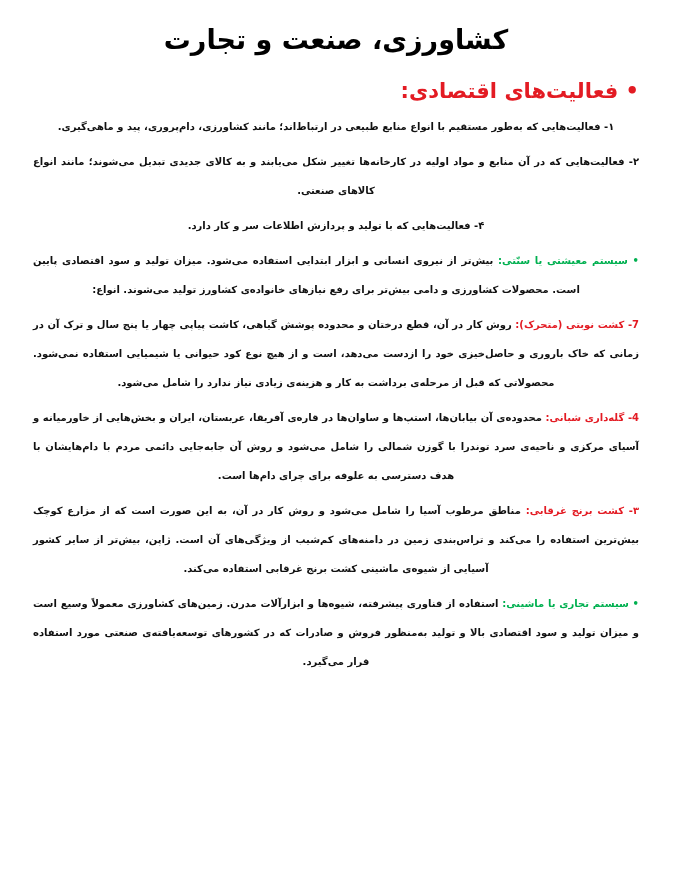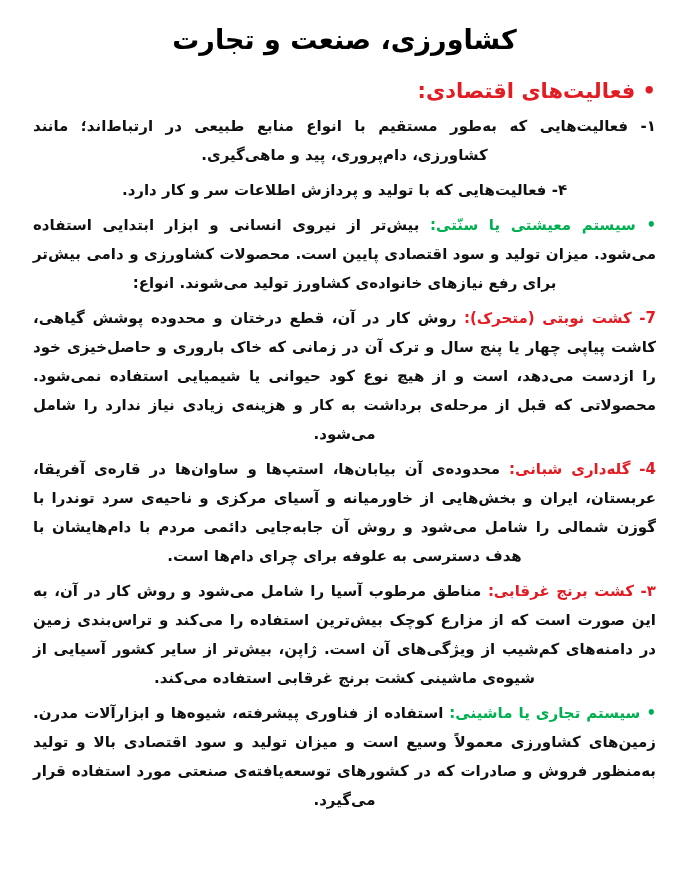--- a/index.html
+++ b/index.html
@@ -1,21 +1,21 @@
 <!DOCTYPE html>
 <html lang="fa" dir="rtl" style="--red: #e31b23; --green: #00b050;"><head>
 <meta charset="utf-8">
 <style>
   html, body { margin: 0; padding: 0; background: #ffffff; }
   .page {
     position: relative;
     width: 689px;
     height: 886px;
     box-sizing: border-box;
-    padding: 10px 33px 0 33px;
+    padding: 10px 50px 0 33px;
     background: #ffffff;
     direction: rtl;
     font-family: "DejaVu Sans", sans-serif;
     font-weight: 700;
     color: #111111;
     overflow: hidden;
   }
   .title {
     margin: 12px 0 20px 0;
     text-align: center;
@@ -25,40 +25,41 @@
   }
   .h-red {
     margin: 14px 0 4px 0;
     text-align: right;
     font-size: 21px;
     line-height: 1.4;
     color: var(--red, #e31b23);
   }
   .para {
     margin: 6px 0;
-    font-size: 15px;
+    font-size: 10px;
     line-height: 29px;
     text-align: justify;
     text-align-last: center;
     color: #111111;
   }
   .lead-red { color: var(--red, #e31b23); }
   .lead-green { color: var(--green, #00b050); }
   .bullet { letter-spacing: 0; }
 </style>
 </head>
 <body>
 
 <div class="page">
 
   <h1 class="title">کشاورزی، صنعت و تجارت</h1>
 
   <h2 class="h-red"><span class="bullet">•</span> <span>فعالیت‌های اقتصادی:</span></h2>
 
   <p class="para">۱- فعالیت‌هایی که به‌طور مستقیم با انواع منابع طبیعی در ارتباط‌اند؛ مانند کشاورزی، دام‌پروری، پید و ماهی‌گیری.</p>
+  <p class="para">۲- فعالیت‌هایی که در آن منابع و مواد اولیه در کارخانه‌ها تغییر شکل می‌یابند و به کالای جدیدی تبدیل می‌شوند؛ مانند انواع کالاهای صنعتی.</p>
   <p class="para">۴- فعالیت‌هایی که با تولید و پردازش اطلاعات سر و کار دارد.</p>
 
 
   <p class="para"><span class="lead-green"><span class="bullet">•</span> <span>سیستم معیشتی یا سنّتی:</span></span> <span>بیش‌تر از نیروی انسانی و ابزار ابتدایی استفاده می‌شود. میزان تولید و سود اقتصادی پایین است. محصولات کشاورزی و دامی بیش‌تر برای رفع نیازهای خانواده‌ی کشاورز تولید می‌شوند. انواع:</span></p>
 
   <p class="para"><span class="lead-red">7- کشت نوبتی (متحرک):</span> <span>روش کار در آن، قطع درختان و محدوده پوشش گیاهی، کاشت پیاپی چهار یا پنج سال و ترک آن در زمانی که خاک باروری و حاصل‌خیزی خود را ازدست می‌دهد، است و از هیچ نوع کود حیوانی یا شیمیایی استفاده نمی‌شود. محصولاتی که قبل از مرحله‌ی برداشت به کار و هزینه‌ی زیادی نیاز ندارد را شامل می‌شود.</span></p>
 
   <p class="para"><span class="lead-red">4- گله‌داری شبانی:</span> <span>محدوده‌ی آن بیابان‌ها، استپ‌ها و ساوان‌ها در قاره‌ی آفریقا، عربستان، ایران و بخش‌هایی از خاورمیانه و آسیای مرکزی و ناحیه‌ی سرد توندرا با گوزن شمالی را شامل می‌شود و روش آن جابه‌جایی دائمی مردم با دام‌هایشان با هدف دسترسی به علوفه برای چرای دام‌ها است.</span></p>
 
   <p class="para"><span class="lead-red">۳- کشت برنج غرقابی:</span> <span>مناطق مرطوب آسیا را شامل می‌شود و روش کار در آن، به این صورت است که از مزارع کوچک بیش‌ترین استفاده را می‌کند و تراس‌بندی زمین در دامنه‌های کم‌شیب از ویژگی‌های آن است. ژاپن، بیش‌تر از سایر کشور آسیایی از شیوه‌ی ماشینی کشت برنج غرقابی استفاده می‌کند.</span></p>

